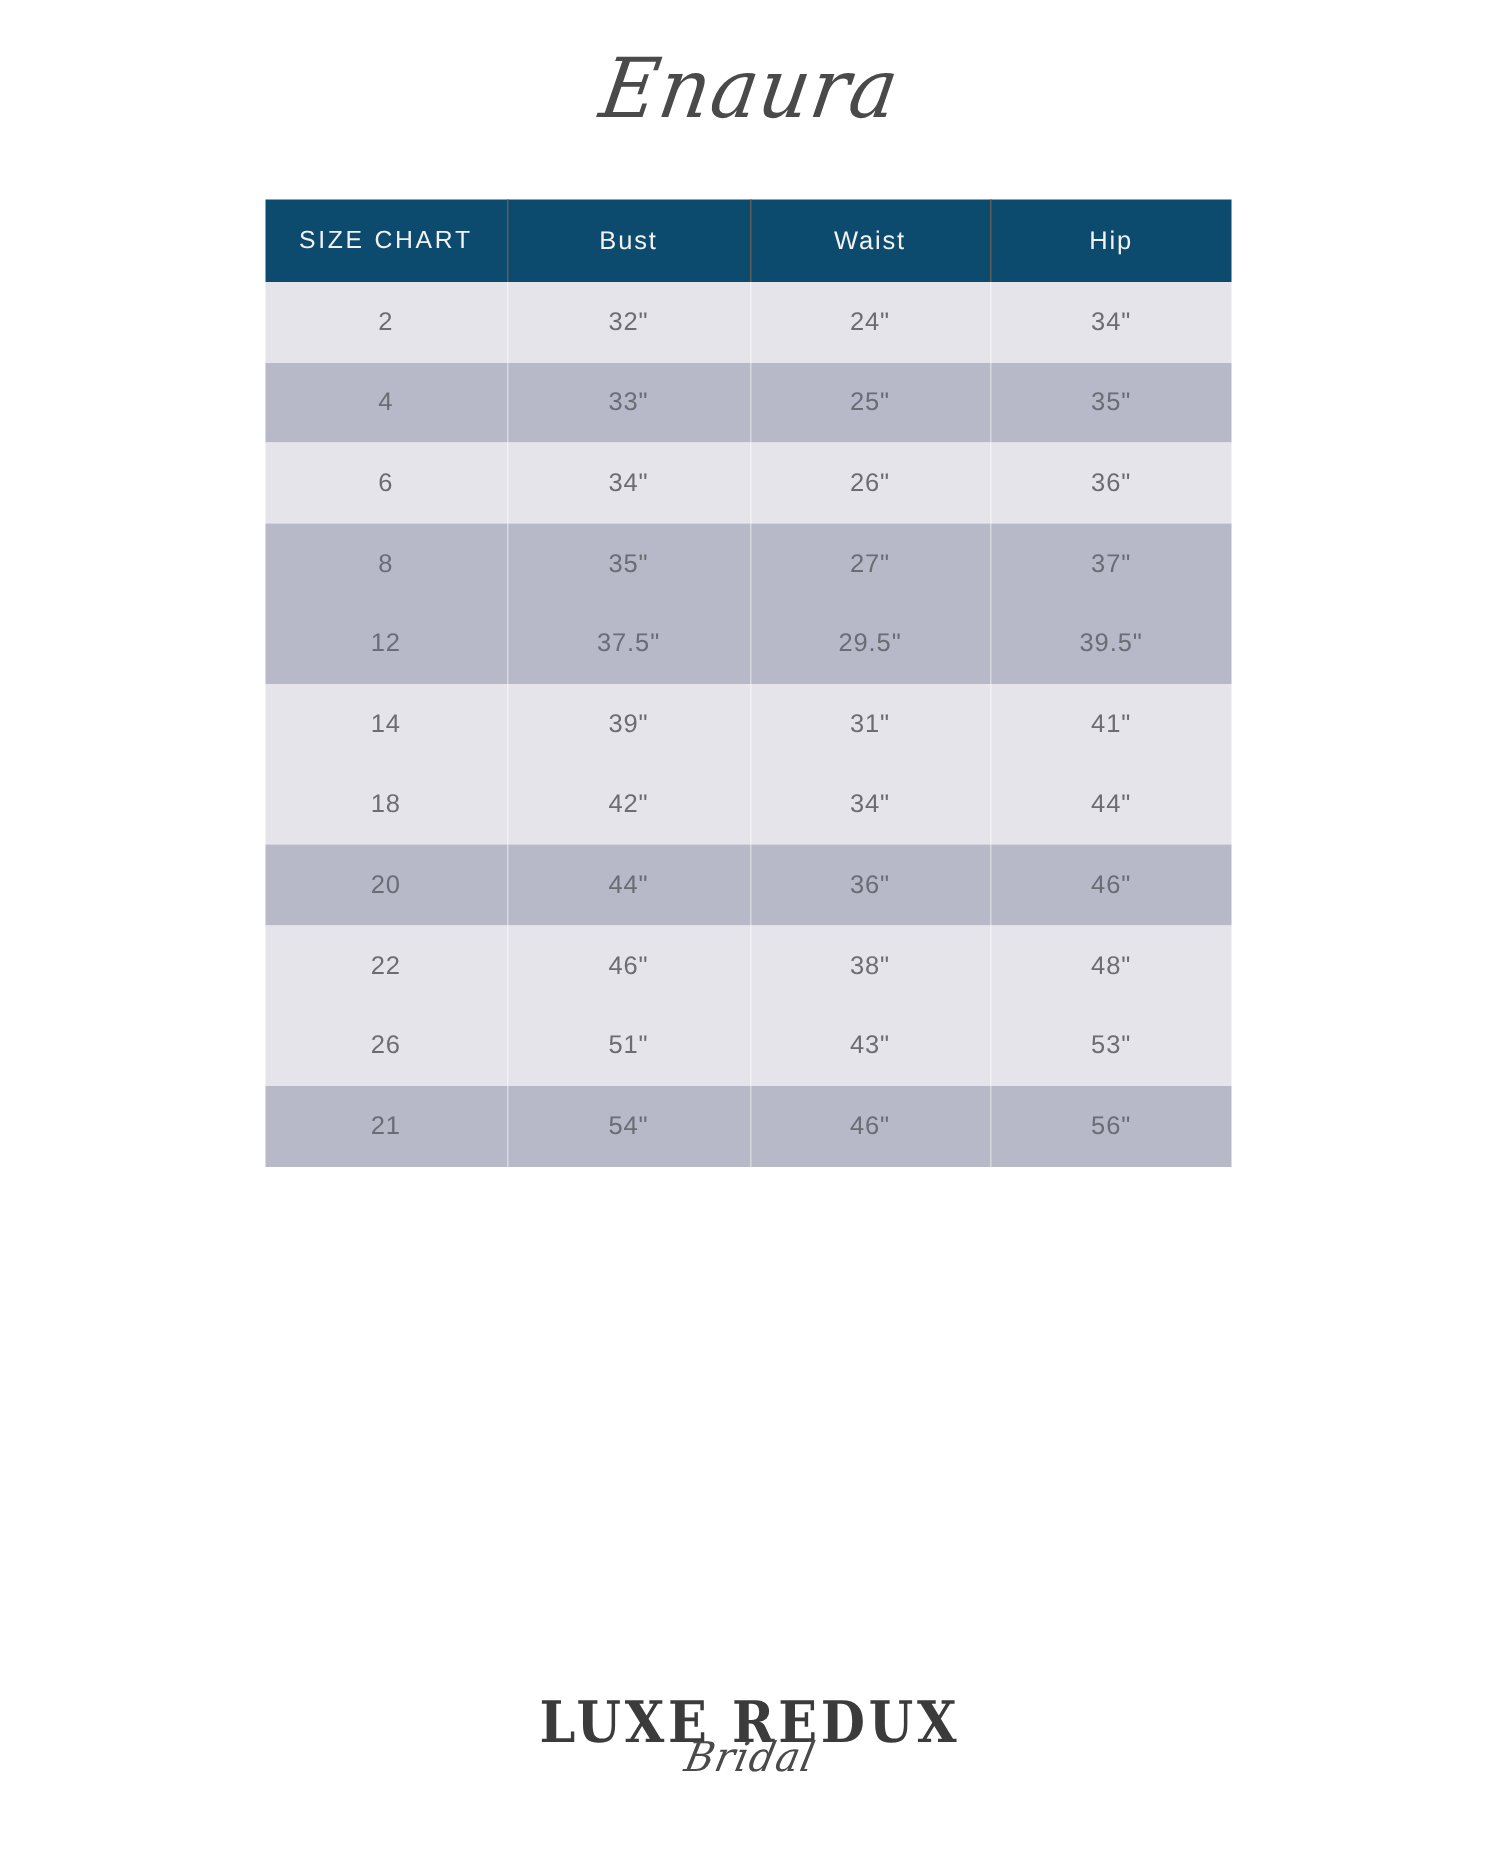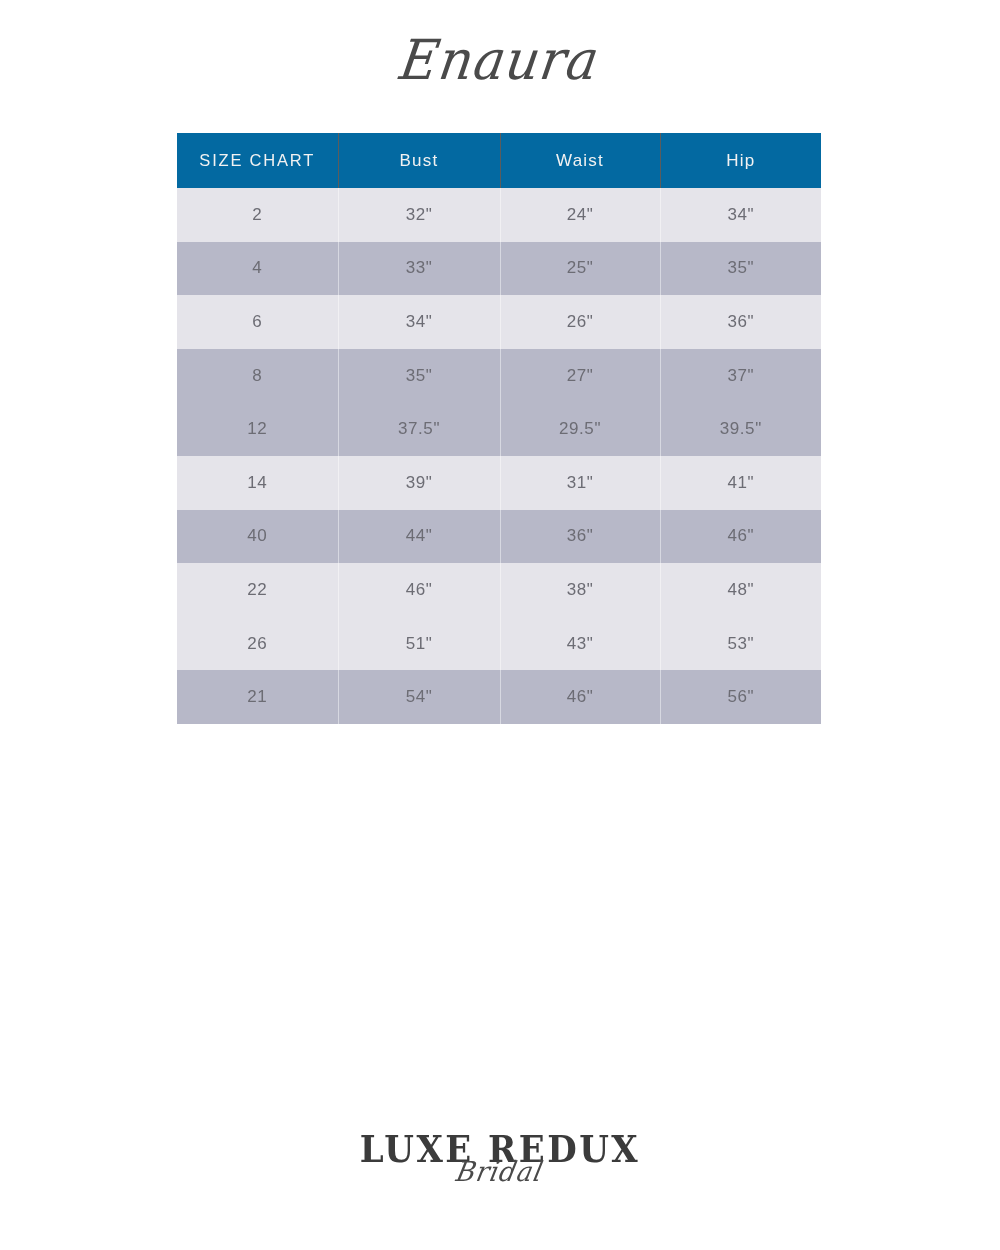--- a/index.html
+++ b/index.html
@@ -51,21 +51,21 @@
     width: 644px;
     border-collapse: collapse;
     table-layout: fixed;
   }
   .chart-table col.c-size { width: 161px; }
   .chart-table col.c-bust { width: 162px; }
   .chart-table col.c-waist { width: 160px; }
   .chart-table col.c-hip  { width: 161px; }
 
   .chart-table thead th {
-    background: #0369a1;
+    background: #0c4a6e;
     color: #f2f2f2;
     height: 55px;
     font-weight: 400;
     font-size: 17px;
     letter-spacing: 1.2px;
     border-right: 1px solid #5c5c5c;
     padding: 0;
     vertical-align: middle;
   }
   .chart-table thead th:last-child { border-right: none; }
@@ -177,22 +177,28 @@
         <td>37.5"</td>
         <td>29.5"</td>
         <td>39.5"</td>
       </tr>
       <tr class="row-light">
         <td>14</td>
         <td>39"</td>
         <td>31"</td>
         <td>41"</td>
       </tr>
-      <tr class="row-dark">
-        <td>40</td>
+      <tr class="row-light">
+        <td>18</td>
+        <td>42"</td>
+        <td>34"</td>
+        <td>44"</td>
+      </tr>
+      <tr class="row-dark">
+        <td>20</td>
         <td>44"</td>
         <td>36"</td>
         <td>46"</td>
       </tr>
       <tr class="row-light">
         <td>22</td>
         <td>46"</td>
         <td>38"</td>
         <td>48"</td>
       </tr>

